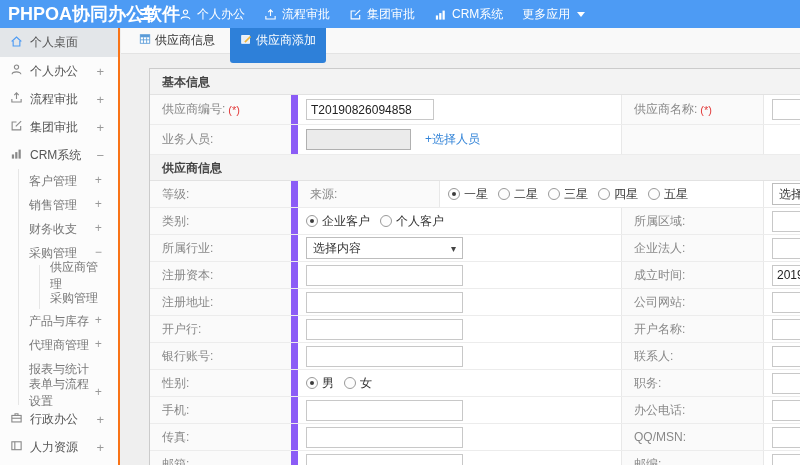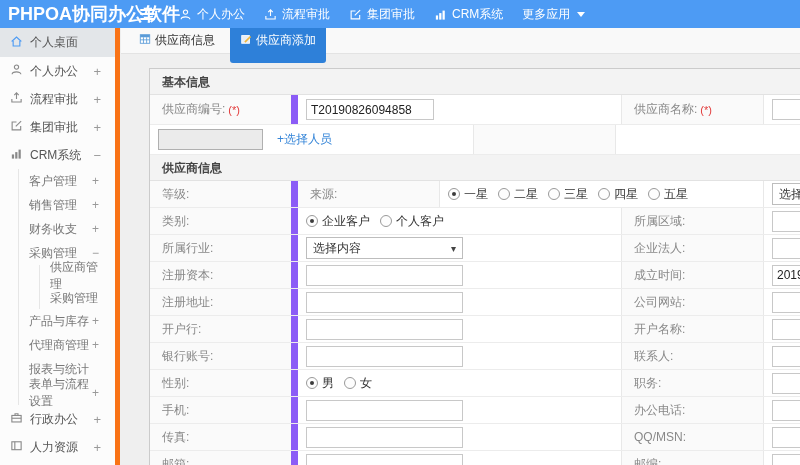--- a/index.html
+++ b/index.html
@@ -11,27 +11,27 @@
             display:flex; align-items:center; color:#fff; z-index:5; }
   .logo { width:140px; padding-left:8px; font-size:18px; font-weight:bold; letter-spacing:0; white-space:nowrap; }
   .hamburger { width:15px; height:11px; display:flex; flex-direction:column; justify-content:space-between; cursor:pointer; margin-right:24px; }
   .hamburger i { display:block; height:2px; background:#fff; border-radius:1px; }
   .navitem { display:flex; align-items:center; gap:5px; margin-right:19px; cursor:pointer; font-size:12px; white-space:nowrap; }
   .navitem svg { display:block; }
   .caret-down { width:0; height:0; border-left:4px solid transparent; border-right:4px solid transparent; border-top:5px solid #fff; margin-left:2px; }
 
   
   .sidebar { position:absolute; left:0; top:28px; width:120px; bottom:0; background:#fcfcfc;
-             border-right:5px solid #f97316; color:#555; }
+             border-right:2px solid #f97316; color:#555; }
   .side-item { height:28px; display:flex; align-items:center; padding:0 14px 0 10px; cursor:pointer; }
   .side-item.active { background:#e3e6e9; height:29px; }
   .side-item .lbl { margin-left:7px; color:#555; }
   .side-item svg { flex:none; }
   .expand { margin-left:auto; color:#999; font-size:13px; }
-  .submenu { margin-left:18px; border-left:1px solid #e6e6e6; }
+  .submenu { margin-left:18px; border-left:1px solid #e6e6e6;font-family:Liberation Mono, monospace; }
   .sub-item { height:24px; display:flex; align-items:center; padding:0 16px 0 10px; color:#777; cursor:pointer; }
   .sub-item .expand { font-size:12px; }
   .sub-item.tight .expand { margin-left:0; }
   .subsub { margin-left:20px; border-left:1px solid #e6e6e6; }
   .subsub .sub-item { height:22px; }
 
   
   .main { position:absolute; left:121px; top:28px; right:0; bottom:0; background:#efefef; overflow:hidden; }
   .tabstrip { height:26px; background:#f9f9f9; border-bottom:1px solid #e3e3e3;
               display:flex; align-items:center; padding-left:12px; gap:9px; }
@@ -283,20 +283,23 @@
       <div class="cell lab2">
         <span>供应商名称:</span>
           <span class="req">(*)</span>
       </div>
       <div class="cell fld2">
         <input class="tinput w150" style="">
       </div>
     </div>
 
     <div class="frow tall">
+      <div class="cell lab1">
+          <span>业务人员:</span>
+        </div>
       <div class="cell fld1">
         <input class="tinput w105" disabled="" style="">
         <a class="sel-link">+选择人员</a>
       </div>
       <div class="cell lab2"></div>
       <div class="cell fld2"></div>
     </div>
 
     <div class="sec-header">供应商信息</div>
 

